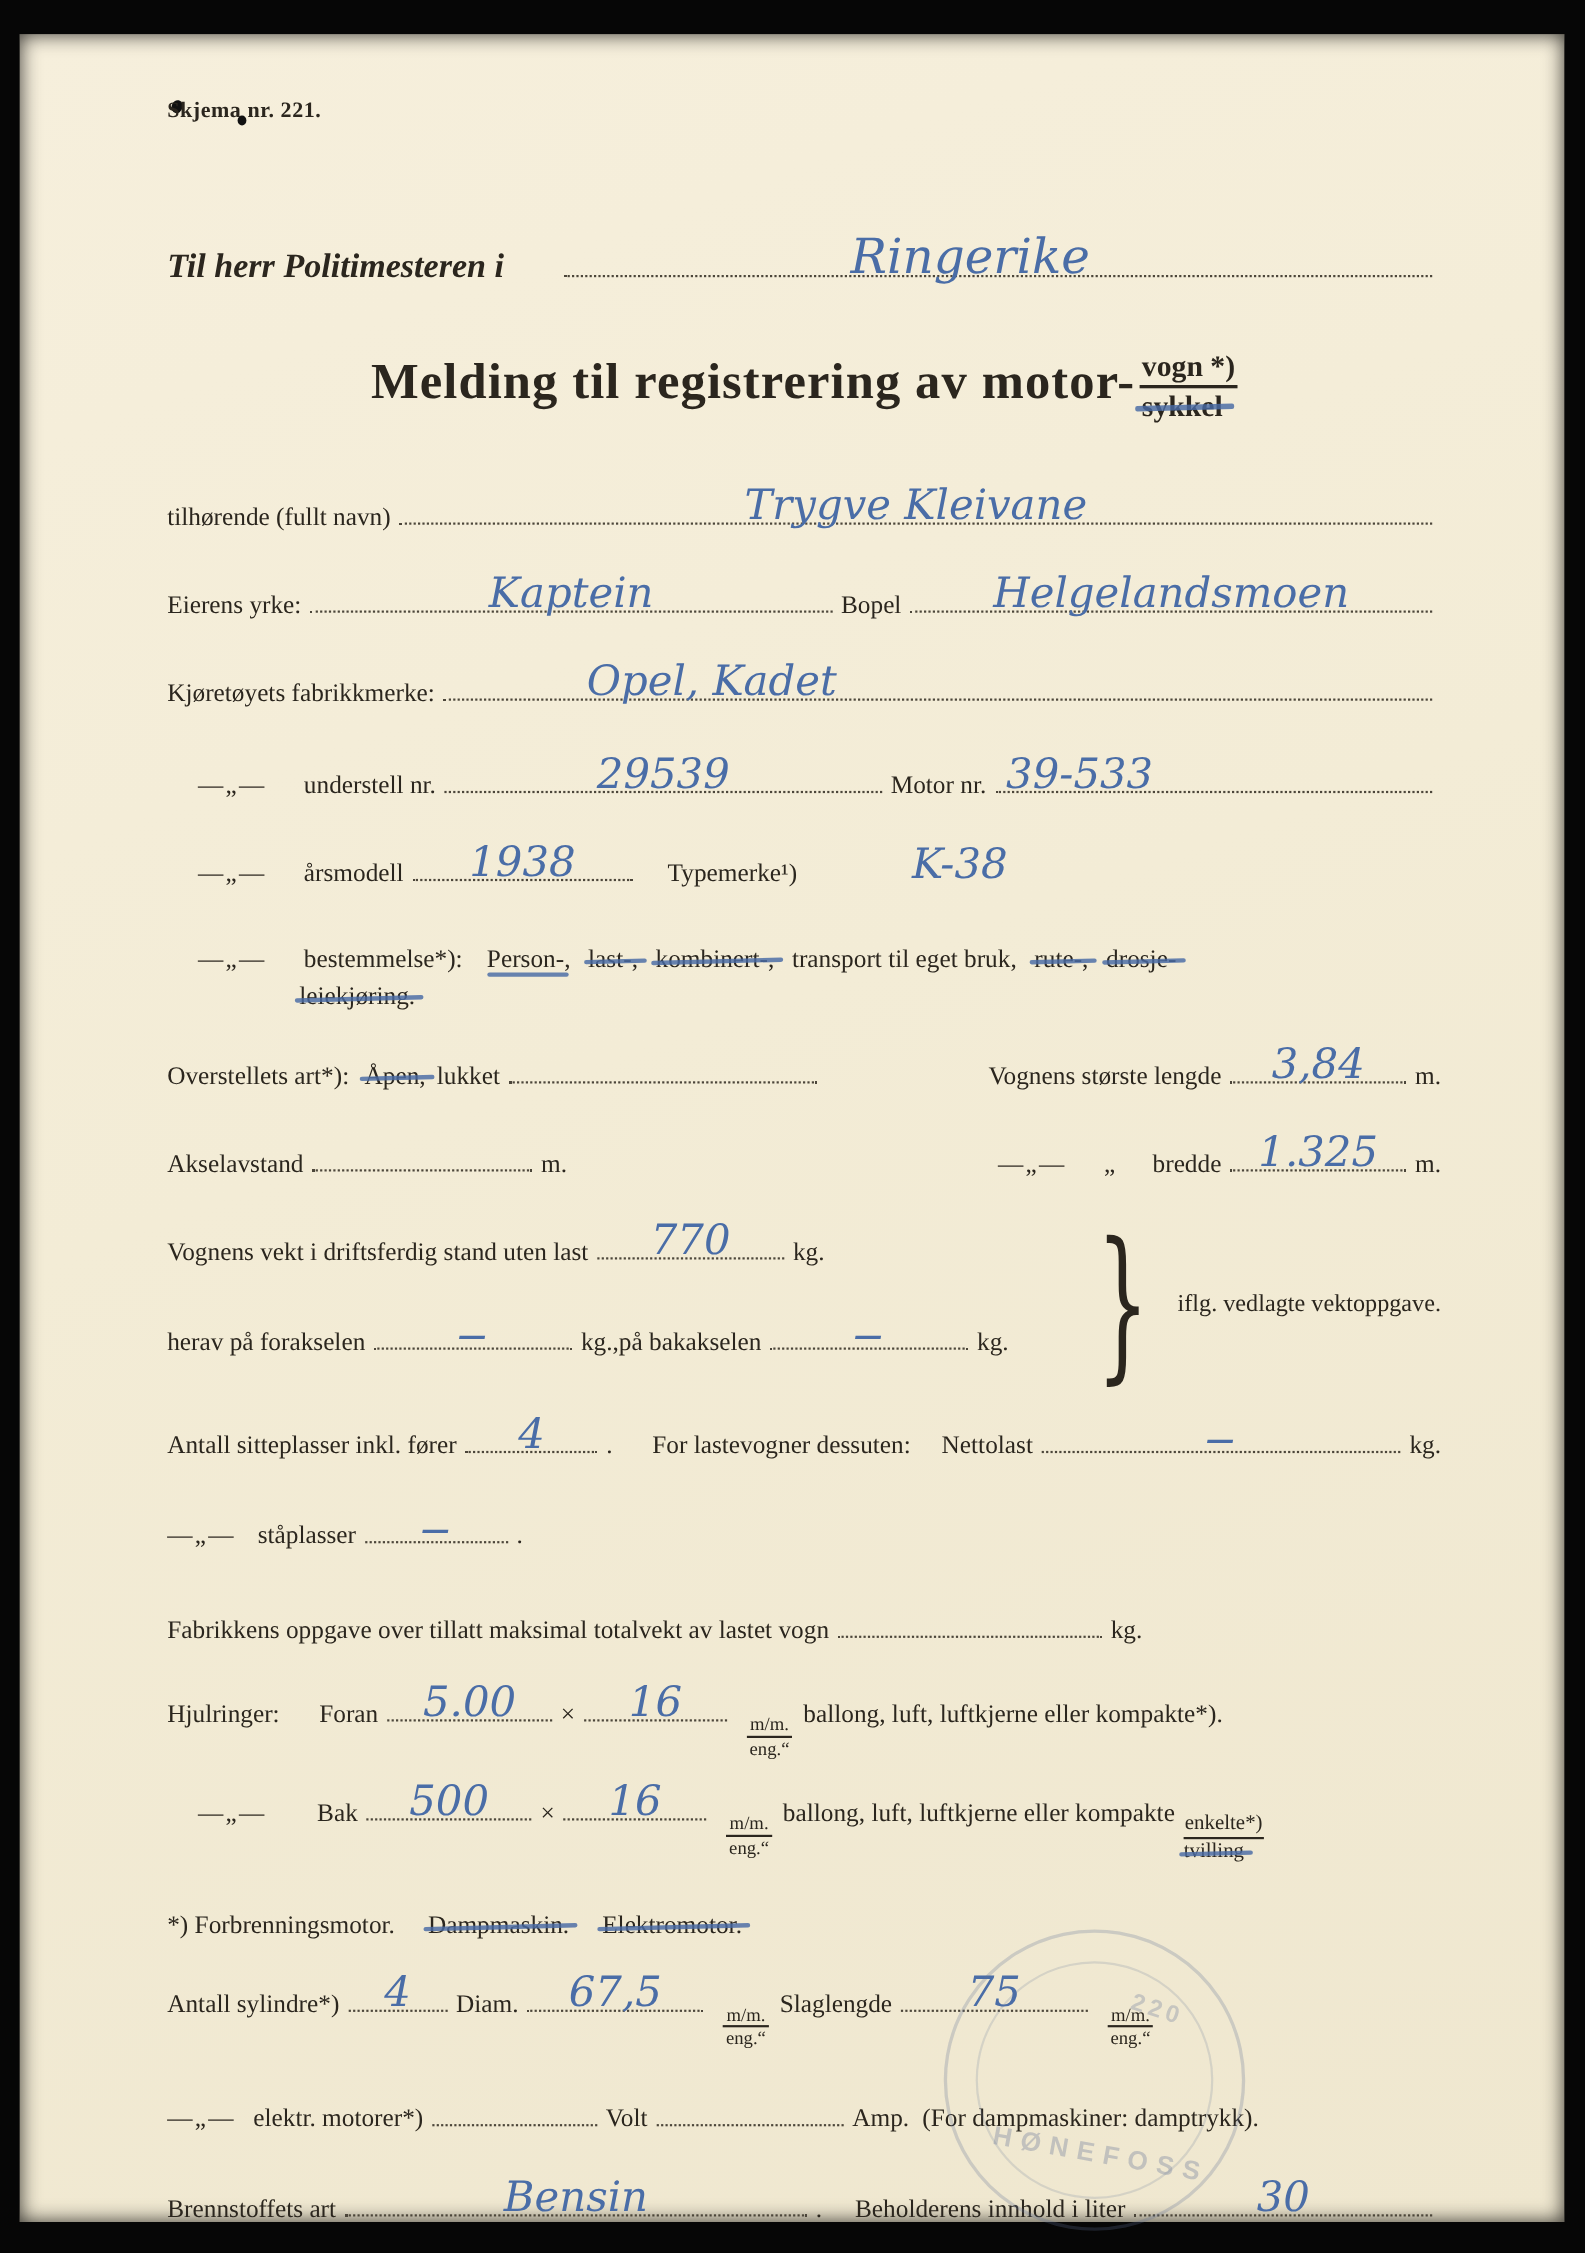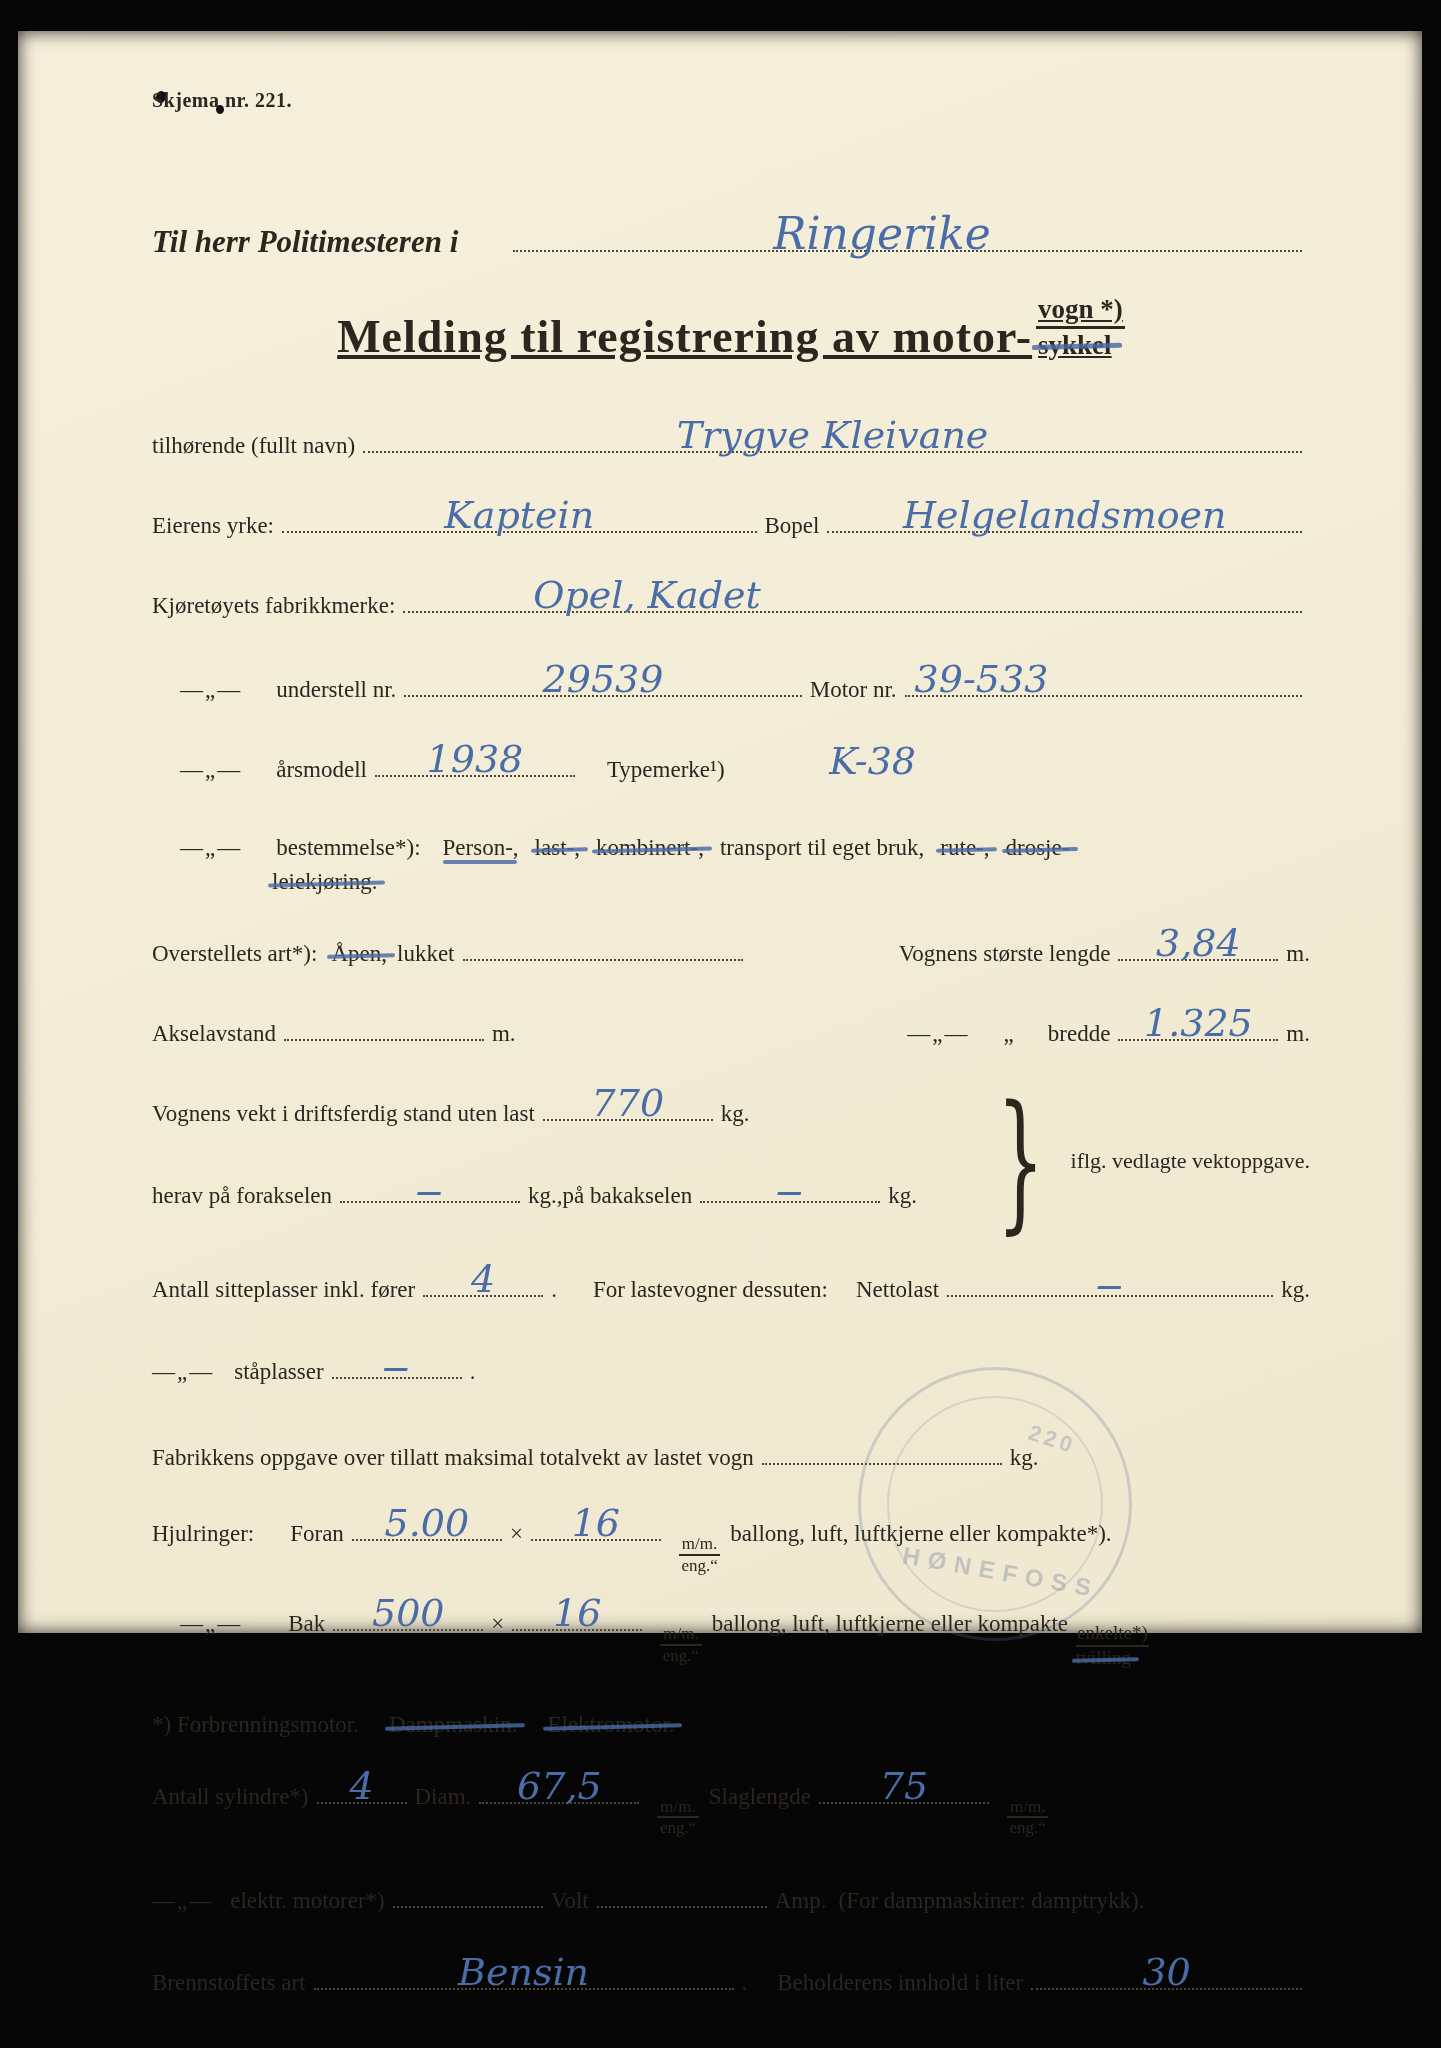--- a/index.html
+++ b/index.html
@@ -1,18 +1,18 @@
 <!DOCTYPE html>
 <html><head>
 <meta charset="utf-8">
 <style>
   html,body{margin:0;padding:0;background:#060606;width:1441px;height:2048px;overflow:hidden;}
   .scan{position:relative;width:1441px;height:2048px;background:#060606;}
   .paper{
-    position:absolute;left:18px;top:31px;width:1404px;height:1602px;
+    position:absolute;left:18px;top:31px;width:1404px;height:1989px;
     background:linear-gradient(160deg,#f6efdc 0%,#f3ecd6 45%,#efe7cf 100%);
     box-shadow:0 0 18px rgba(0,0,0,.8) inset;
     padding:0;box-sizing:border-box;
     font-family:"Liberation Serif", serif;color:#2b261e;
   }
   .inner{position:relative;padding:58px 112px 0 134px;box-sizing:border-box;}
   .punch{position:absolute;background:#111;border-radius:50%;}
   .p1{width:10px;height:12px;left:138px;top:60px;transform:rotate(15deg);}
   .p2{width:8px;height:9px;left:198px;top:74px;}
   .form-number{font-size:20px;font-weight:bold;letter-spacing:.5px;}
@@ -36,21 +36,21 @@
     background:rgba(72,106,165,.82);transform:rotate(-1.5deg);border-radius:2px;
   }
   .blue-ul{position:relative;}
   .blue-ul::after{
     content:"";position:absolute;left:0;right:2px;bottom:-3px;height:4px;
     background:rgba(72,106,165,.82);border-radius:2px;
   }
   .addressee{margin-top:112px;gap:47px;}
   .addr-label{font-size:31px;font-weight:bold;font-style:italic;}
   .addressee .fill{height:9px;}
-  .title-row{display:flex;justify-content:center;align-items:flex-end;margin-top:36px;text-decoration:underline;}
+  .title-row{display:flex;justify-content:center;align-items:flex-start;margin-top:60px;}
   .title-main{font-size:46px;font-weight:bold;letter-spacing:1px;}
   .title-frac{display:inline-flex;flex-direction:column;align-items:flex-start;margin-left:4px;transform:translateY(-2px);}
   .tf-top{font-size:27px;font-weight:bold;border-bottom:3px solid #2b261e;padding:0 2px 1px 2px;}
   .tf-bottom{font-size:27px;font-weight:bold;padding:1px 2px 0 2px;}
   .xout-thick::after{height:5px;top:46%;}
   .frac{display:inline-flex;flex-direction:column;align-items:center;font-size:17px;line-height:1.15;margin:0 10px;transform:translateY(8px);}
   .frac .ftop{border-bottom:2px solid #2b261e;padding:0 3px;}
   .stack2{display:inline-flex;flex-direction:column;align-items:flex-start;font-size:19px;line-height:1.2;margin-left:8px;transform:translateY(8px);}
   .stack2 .stop{border-bottom:2px solid #2b261e;padding:0 1px;}
   .ditto{font-size:23px;letter-spacing:2px;margin-right:34px;}

